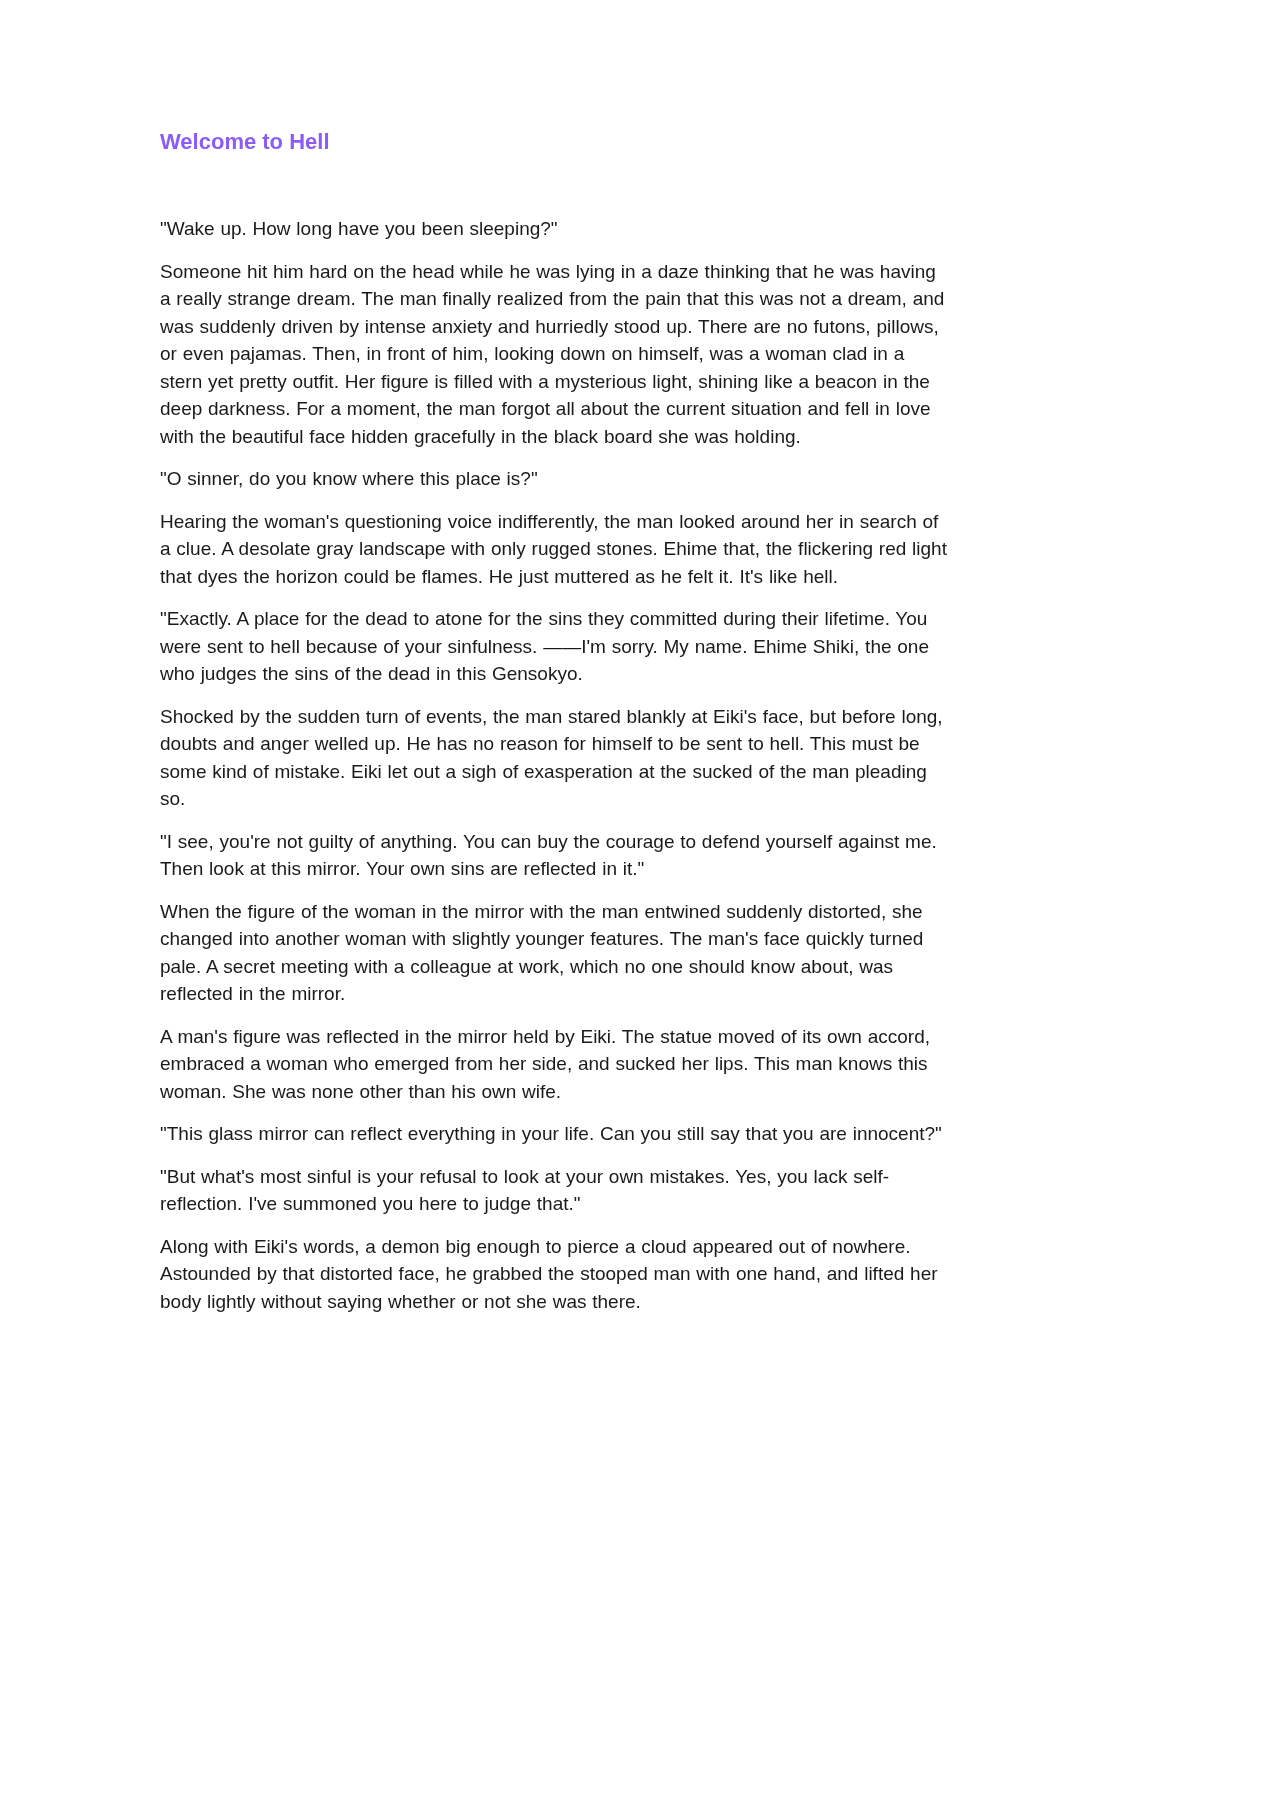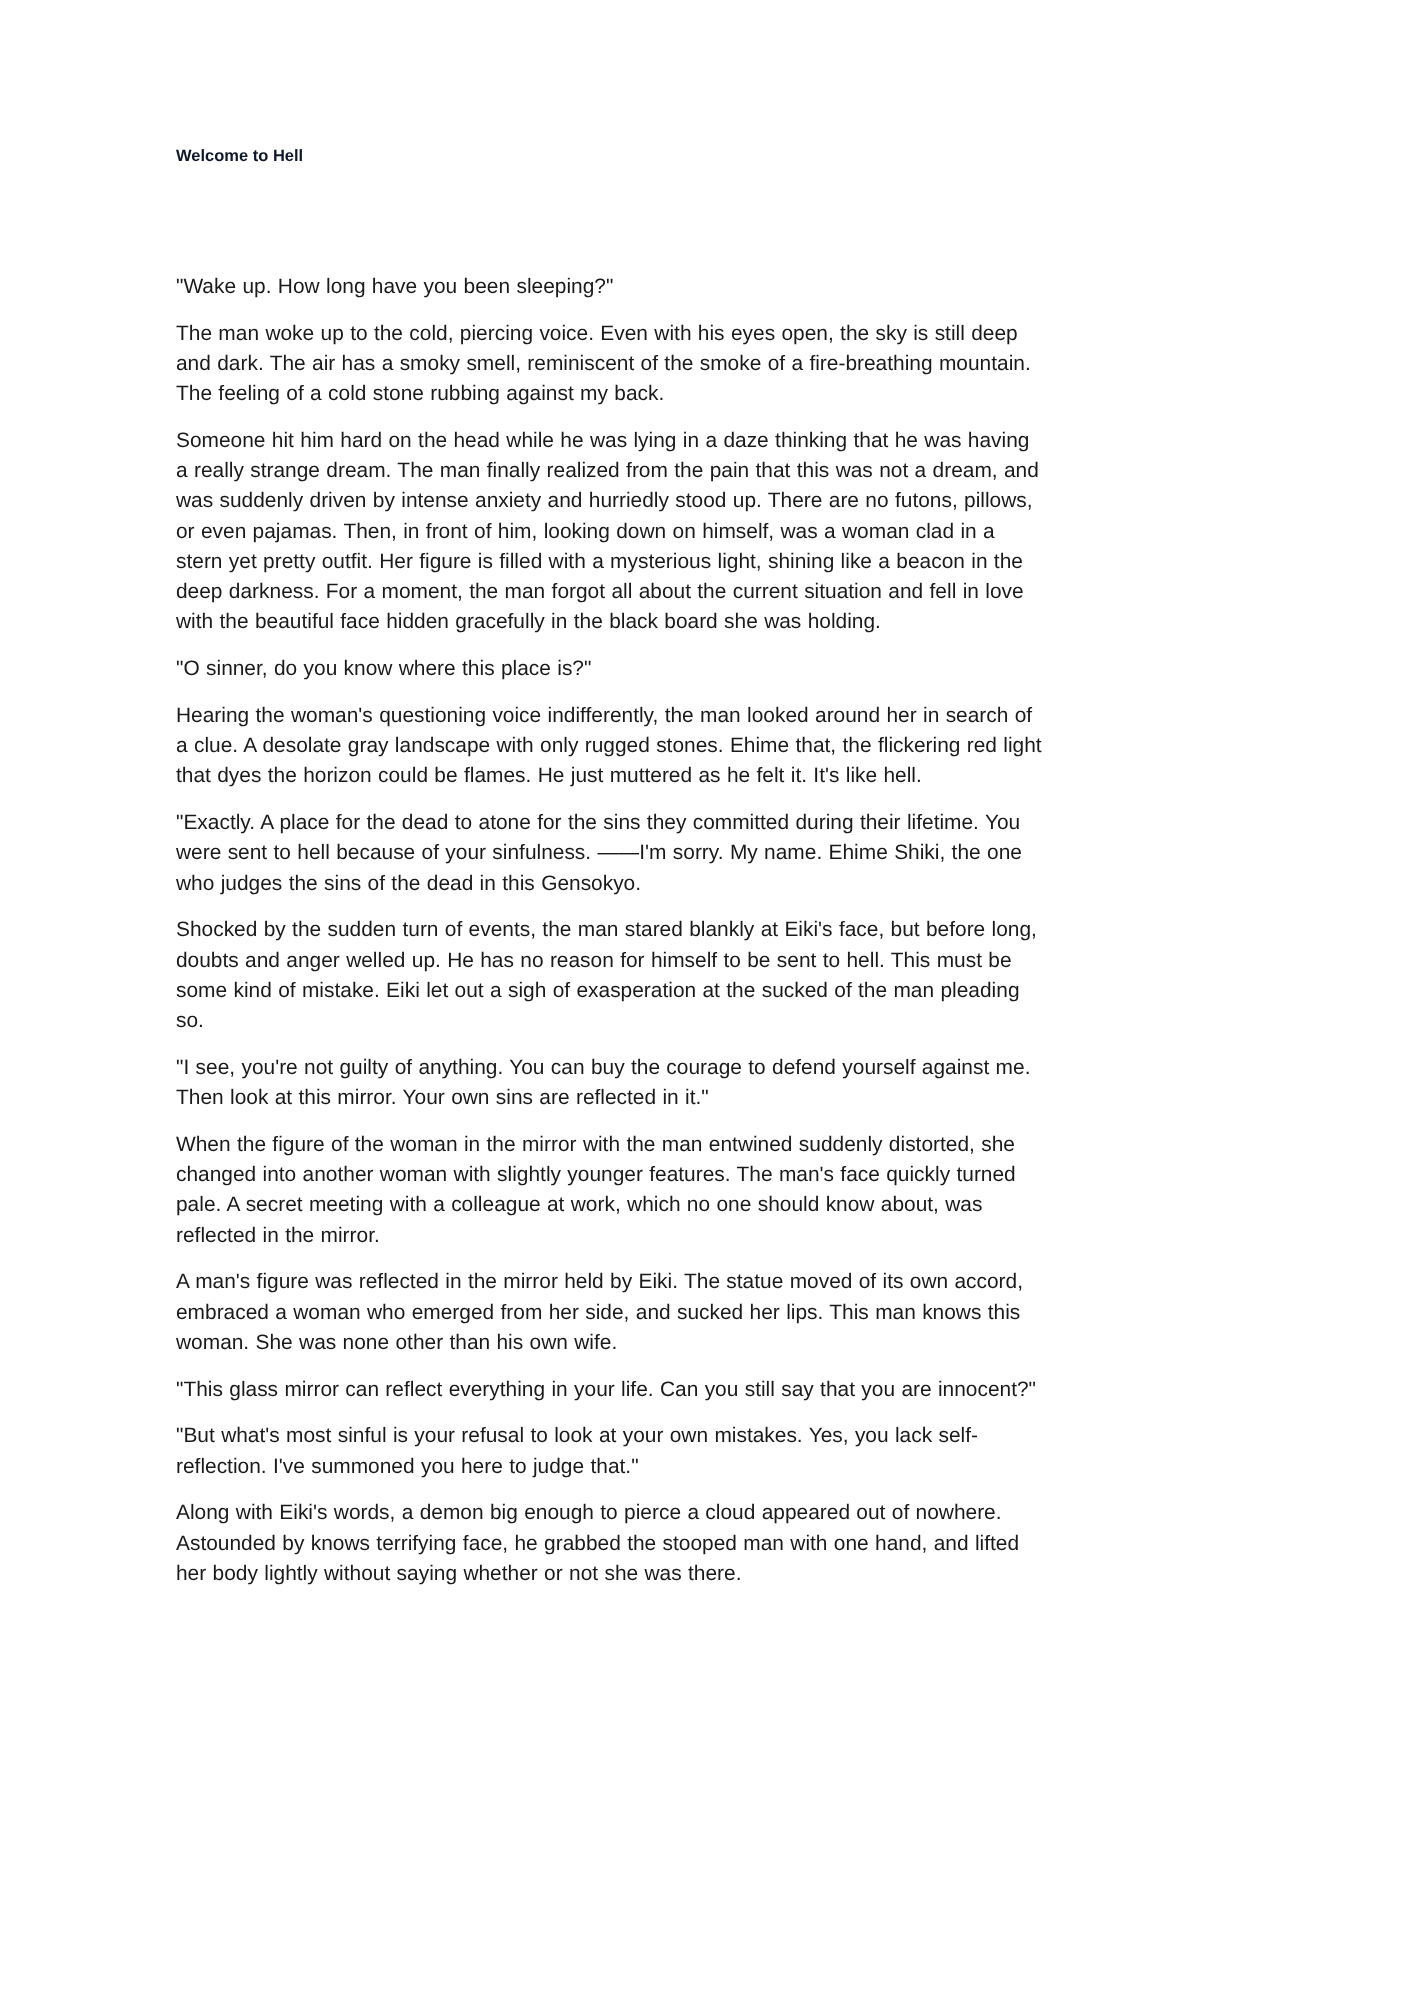--- a/index.html
+++ b/index.html
@@ -15,48 +15,47 @@
     color: #1a1a1a;
   }
   .page {
     box-sizing: border-box;
     width: 1280px;
     height: 1809px;
     padding: 128px 330px 0 160px;
     background: #ffffff;
   }
   .doc-title {
-    font-size: 15px;
+    font-size: 22px;
     font-weight: 700;
-    color: #0f172a;
-    margin: 0 0 92px 0;
+    color: #8b5cf6;
+    margin: 0 0 60px 0;
     line-height: 27px;
   }
   .doc-body p {
     font-size: 19px;
     font-weight: 400;
     line-height: 27.5px;
     margin: 0 0 15px 0;
     text-align: left;
     word-spacing: 0.5px;
   }
 </style>
 </head>
 <body>
 
 <div class="page">
   <h1 class="doc-title">Welcome to Hell</h1>
   <div class="doc-body">
     <p>"Wake up. How long have you been sleeping?"</p>
-    <p>The man woke up to the cold, piercing voice. Even with his eyes open, the sky is still deep and dark. The air has a smoky smell, reminiscent of the smoke of a fire-breathing mountain. The feeling of a cold stone rubbing against my back.</p>
     <p>Someone hit him hard on the head while he was lying in a daze thinking that he was having a really strange dream. The man finally realized from the pain that this was not a dream, and was suddenly driven by intense anxiety and hurriedly stood up. There are no futons, pillows, or even pajamas. Then, in front of him, looking down on himself, was a woman clad in a stern yet pretty outfit. Her figure is filled with a mysterious light, shining like a beacon in the deep darkness. For a moment, the man forgot all about the current situation and fell in love with the beautiful face hidden gracefully in the black board she was holding.</p>
     <p>"O sinner, do you know where this place is?"</p>
     <p>Hearing the woman's questioning voice indifferently, the man looked around her in search of a clue. A desolate gray landscape with only rugged stones. Ehime that, the flickering red light that dyes the horizon could be flames. He just muttered as he felt it. It's like hell.</p>
     <p>"Exactly. A place for the dead to atone for the sins they committed during their lifetime. You were sent to hell because of your sinfulness. ——I'm sorry. My name. Ehime Shiki, the one who judges the sins of the dead in this Gensokyo.</p>
     <p>Shocked by the sudden turn of events, the man stared blankly at Eiki's face, but before long, doubts and anger welled up. He has no reason for himself to be sent to hell. This must be some kind of mistake. Eiki let out a sigh of exasperation at the sucked of the man pleading so.</p>
     <p>"I see, you're not guilty of anything. You can buy the courage to defend yourself against me. Then look at this mirror. Your own sins are reflected in it."</p>
     <p>When the figure of the woman in the mirror with the man entwined suddenly distorted, she changed into another woman with slightly younger features. The man's face quickly turned pale. A secret meeting with a colleague at work, which no one should know about, was reflected in the mirror.</p>
     <p>A man's figure was reflected in the mirror held by Eiki. The statue moved of its own accord, embraced a woman who emerged from her side, and sucked her lips. This man knows this woman. She was none other than his own wife.</p>
     <p>"This glass mirror can reflect everything in your life. Can you still say that you are innocent?"</p>
     <p>"But what's most sinful is your refusal to look at your own mistakes. Yes, you lack self-reflection. I've summoned you here to judge that."</p>
-    <p>Along with Eiki's words, a demon big enough to pierce a cloud appeared out of nowhere. Astounded by knows terrifying face, he grabbed the stooped man with one hand, and lifted her body lightly without saying whether or not she was there.</p>
+    <p>Along with Eiki's words, a demon big enough to pierce a cloud appeared out of nowhere. Astounded by that distorted face, he grabbed the stooped man with one hand, and lifted her body lightly without saying whether or not she was there.</p>
   </div>
 </div>
 
 </body></html>

